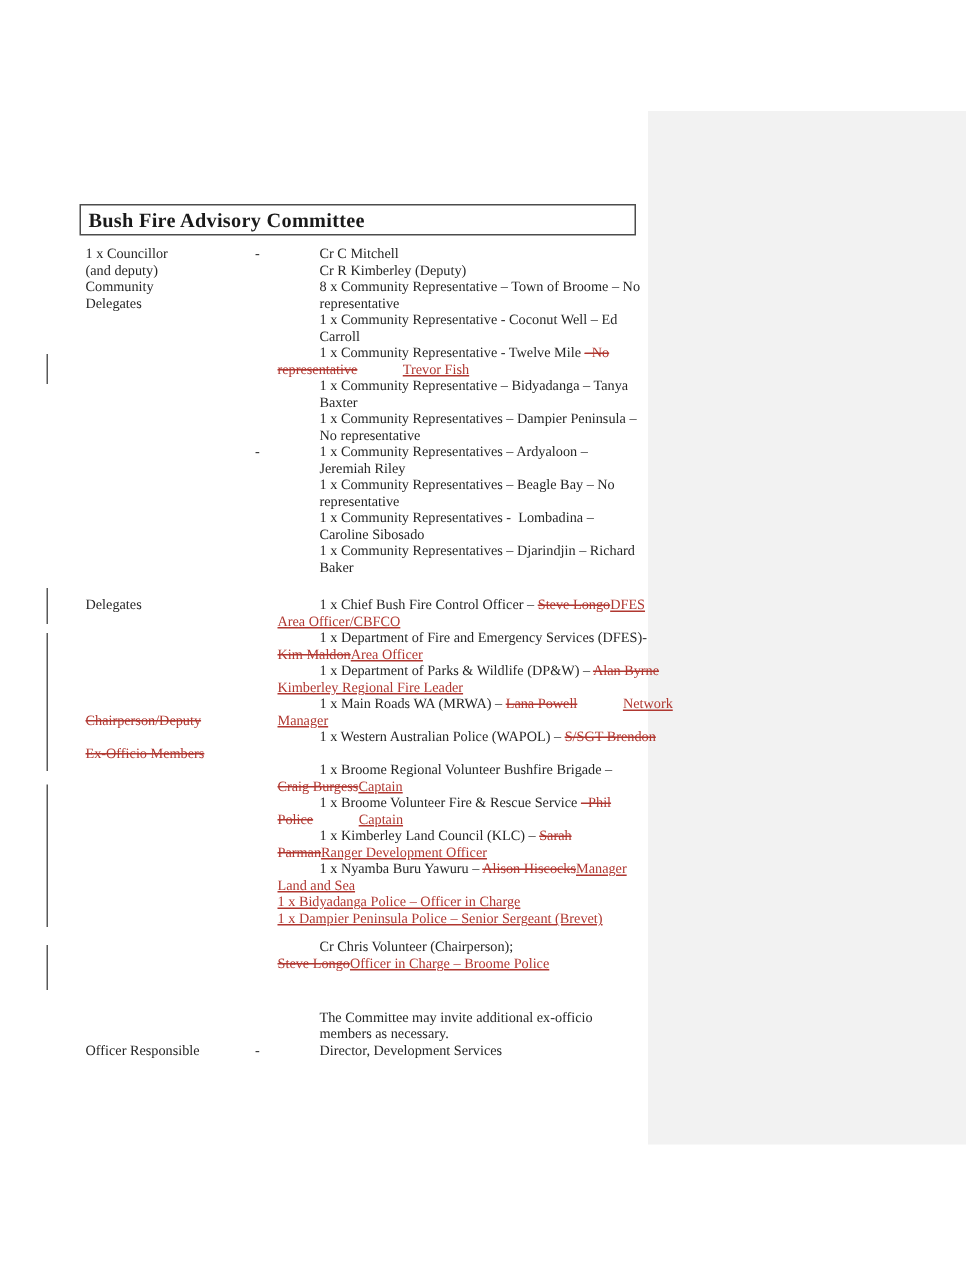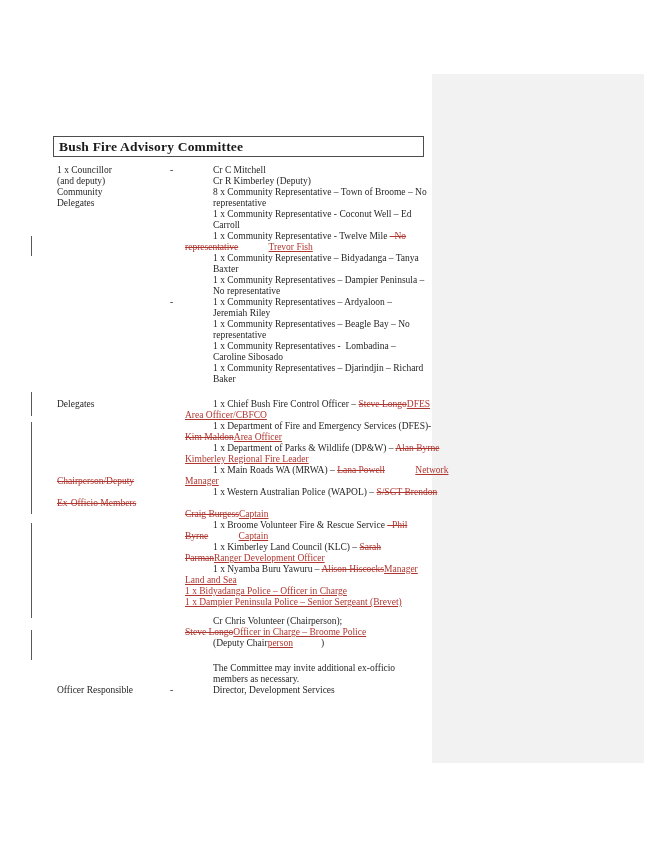--- a/index.html
+++ b/index.html
@@ -85,32 +85,33 @@
       <div class="row" style="margin-top: 14px;"><span class="cell left">Delegates</span><span class="cell dash"></span><span class="cell content"><span class="norm">1 x Chief Bush Fire Control Officer – </span><span class="del">Steve Longo</span><span class="ins">DFES</span></span></div>
       <div class="row"><span class="cell left"></span><span class="cell dash"></span><span class="cell content"><span class="ins">Area Officer/CBFCO</span></span></div>
       <div class="row"><span class="cell left"></span><span class="cell dash"></span><span class="cell content"><span class="norm">1 x Department of Fire and Emergency Services (DFES)-</span></span></div>
       <div class="row"><span class="cell left"></span><span class="cell dash"></span><span class="cell content"><span class="del">Kim Maldon</span><span class="ins">Area Officer</span></span></div>
       <div class="row"><span class="cell left"></span><span class="cell dash"></span><span class="cell content"><span class="norm">1 x Department of Parks &amp; Wildlife (DP&amp;W) – </span><span class="del">Alan Byrne</span></span></div>
       <div class="row"><span class="cell left"></span><span class="cell dash"></span><span class="cell content"><span class="ins">Kimberley Regional Fire Leader</span></span></div>
       <div class="row"><span class="cell left"></span><span class="cell dash"></span><span class="cell content"><span class="norm">1 x Main Roads WA (MRWA) – </span><span class="del">Lana Powell</span><span class="norm"> </span><span class="ins">Network</span></span></div>
       <div class="row"><span class="cell left del">Chairperson/Deputy</span><span class="cell dash"></span><span class="cell content"><span class="ins">Manager</span></span></div>
       <div class="row"><span class="cell left"></span><span class="cell dash"></span><span class="cell content"><span class="norm">1 x Western Australian Police (WAPOL) – </span><span class="del">S/SGT Brendon</span></span></div>
       <div class="row"><span class="cell left del">Ex-Officio Members</span><span class="cell dash"></span></div>
+      <div class="row"><span class="cell left"></span><span class="cell dash"></span><span class="cell content"><span class="norm">1 x Broome Regional Volunteer Bushfire Brigade –</span></span></div>
       <div class="row"><span class="cell left"></span><span class="cell dash"></span><span class="cell content"><span class="del">Craig Burgess</span><span class="ins">Captain</span></span></div>
       <div class="row"><span class="cell left"></span><span class="cell dash"></span><span class="cell content"><span class="norm">1 x Broome Volunteer Fire &amp; Rescue Service </span><span class="del">–Phil</span></span></div>
-      <div class="row"><span class="cell left"></span><span class="cell dash"></span><span class="cell content"><span class="del">Byrne</span><span class="norm"> </span><span class="ins">Captain</span></span></div>
+      <div class="row"><span class="cell left"></span><span class="cell dash"></span><span class="cell content"><span class="del">Police</span><span class="norm"> </span><span class="ins">Captain</span></span></div>
       <div class="row"><span class="cell left"></span><span class="cell dash"></span><span class="cell content"><span class="norm">1 x Kimberley Land Council (KLC) – </span><span class="del">Sarah</span></span></div>
       <div class="row"><span class="cell left"></span><span class="cell dash"></span><span class="cell content"><span class="del">Parman</span><span class="ins">Ranger Development Officer</span></span></div>
       <div class="row"><span class="cell left"></span><span class="cell dash"></span><span class="cell content"><span class="norm">1 x Nyamba Buru Yawuru – </span><span class="del">Alison Hiscocks</span><span class="ins">Manager</span></span></div>
       <div class="row"><span class="cell left"></span><span class="cell dash"></span><span class="cell content"><span class="ins">Land and Sea</span></span></div>
       <div class="row"><span class="cell left"></span><span class="cell dash"></span><span class="cell content"><span class="ins">1 x Bidyadanga Police – Officer in Charge</span></span></div>
       <div class="row"><span class="cell left"></span><span class="cell dash"></span><span class="cell content"><span class="ins">1 x Dampier Peninsula Police – Senior Sergeant (Brevet)</span></span></div>
       <div class="row" style="margin-top: 8px;"><span class="cell left"></span><span class="cell dash"></span><span class="cell content"><span class="norm">Cr Chris Volunteer (Chairperson);</span></span></div>
       <div class="row"><span class="cell left"></span><span class="cell dash"></span><span class="cell content"><span class="del">Steve Longo</span><span class="ins">Officer in Charge – Broome Police</span></span></div>
-      <div class="row"><span class="cell left"></span><span class="cell dash"></span><span class="cell content"><span class="norm">(Deputy Chair</span><span class="ins">person</span><span class="norm">)</span></span></div>
+      <div class="row"><span class="cell left"></span><span class="cell dash"></span></div>
       <div class="row" style="margin-top: 14px; font-family: Liberation Serif, serif;"><span class="cell left"></span><span class="cell dash"></span><span class="cell content"><span class="norm">The Committee may invite additional ex-officio</span></span></div>
       <div class="row"><span class="cell left"></span><span class="cell dash"></span><span class="cell content"><span class="norm">members as necessary.</span></span></div>
       <div class="row"><span class="cell left">Officer Responsible</span><span class="cell dash">-</span><span class="cell content"><span class="norm">Director, Development Services</span></span></div>
     </div>
 <div class="change-bar" style="top: 236px; height: 20px;"></div>
     <div class="change-bar" style="top: 392px; height: 24px;"></div>
     <div class="change-bar" style="top: 422px; height: 92px;"></div>
     <div class="change-bar" style="top: 523px; height: 95px;"></div>
     <div class="change-bar" style="top: 630px; height: 30px;"></div>
   </div>

